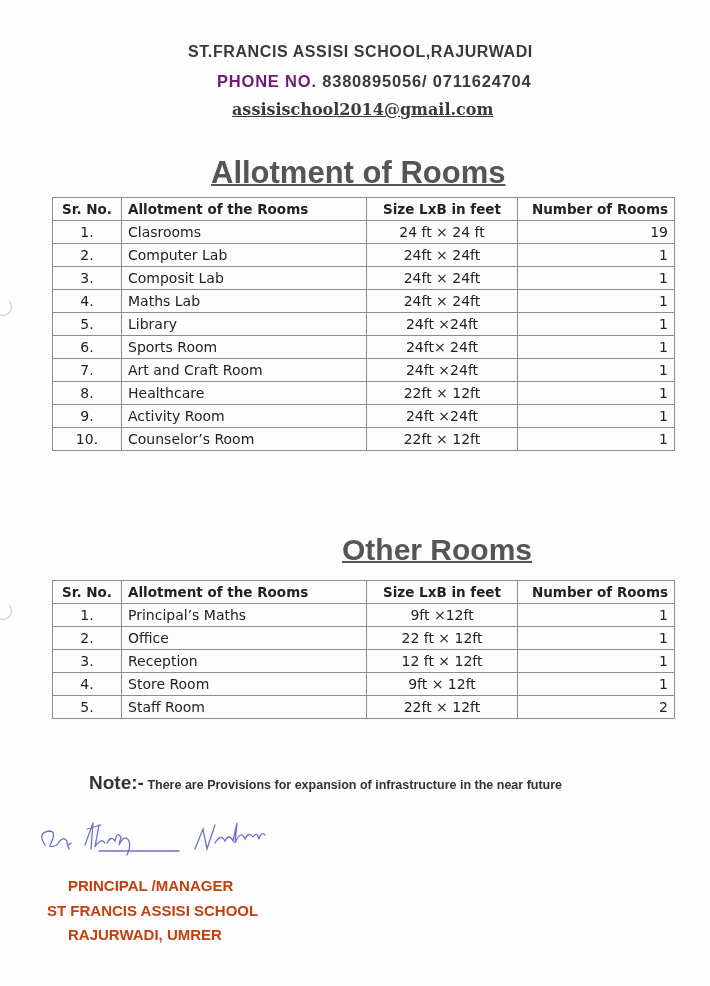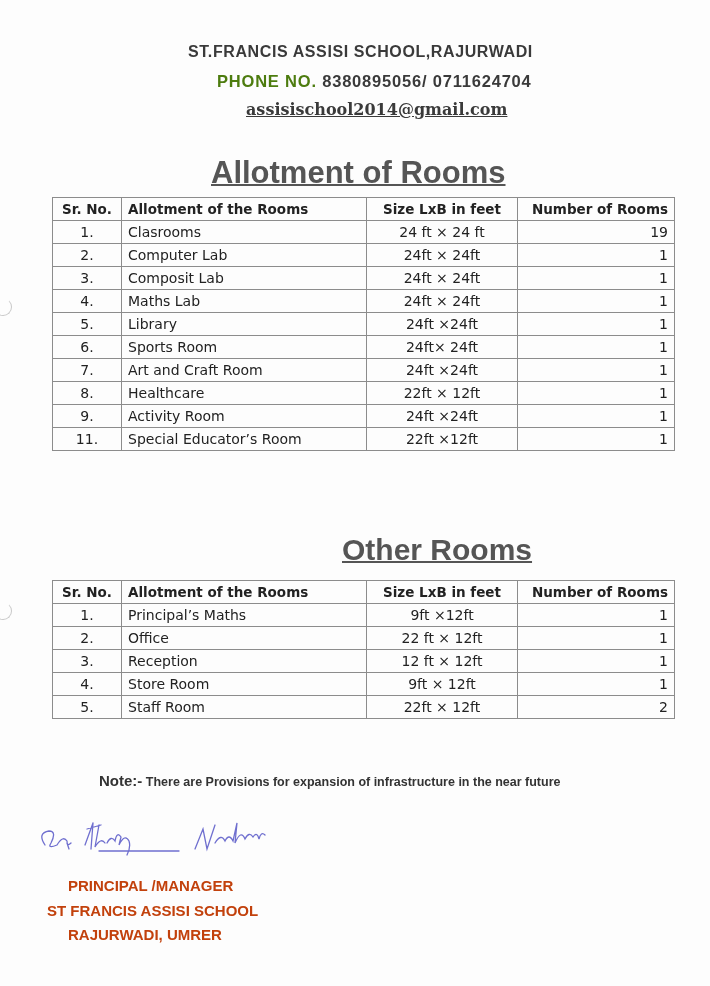--- a/index.html
+++ b/index.html
@@ -4,35 +4,35 @@
 <style>
   html, body { margin:0; padding:0; }
   body {
     width:710px; height:986px; background:#fdfdfd; position:relative; overflow:hidden;
     font-family:"Liberation Sans", sans-serif; color:#2a2a2a;
   }
   .hole { position:absolute; left:-6px; width:16px; height:16px; border:1.5px solid #c9c9c9; border-radius:50%; border-left-color:transparent; border-top-color:transparent; }
   .header { position:absolute; top:40px; left:0; width:710px; }
   .school { position:absolute; left:188px; top:3px; font-weight:bold; font-size:16px; letter-spacing:0.6px; color:#3a3a3a; white-space:nowrap; }
   .phone { position:absolute; left:217px; top:32px; font-weight:bold; font-size:16.5px; letter-spacing:0.8px; color:#3a3a3a; white-space:nowrap; }
-  .phone .lbl { color:#4d7c0f; }
-  .email { position:absolute; left:246px; top:60px; font-family:"DejaVu Serif", serif; font-weight:bold; font-size:16px; color:#3a3a3a; text-decoration:underline; white-space:nowrap; }
+  .phone .lbl { color:#701a75; }
+  .email { position:absolute; left:232px; top:60px; font-family:"DejaVu Serif", serif; font-weight:bold; font-size:16px; color:#3a3a3a; text-decoration:underline; white-space:nowrap; }
   .title { position:absolute; left:211px; top:135px; font-weight:bold; font-size:31px; color:#555; text-decoration:underline; text-decoration-thickness:2px; white-space:nowrap;margin-top:20px; }
   .subtitle { position:absolute; left:342px; top:533px; font-weight:bold; font-size:30px; color:#555; text-decoration:underline; text-decoration-thickness:2px; white-space:nowrap; }
   table { position:absolute; border-collapse:collapse; font-family:"DejaVu Sans", sans-serif; font-size:14px; color:#222; }
   td, th { border:1px solid #8c8c8c; padding:0 6px; height:22px; font-weight:normal; }
   th { font-weight:bold; font-size:13.5px;margin-top:25px; }
   .c1 { width:56px; text-align:center; }
   .c2 { width:232px; text-align:left; }
   .c3 { width:138px; text-align:center; }
   .c4 { width:144px; text-align:right; }
   #t1 { left:52px; top:197px; }
   #t2 { left:52px; top:580px; }
   .note { position:absolute; left:89px; top:772px; font-weight:bold; font-size:12.5px; color:#333; white-space:nowrap; }
-  .note .k { font-size:15px;margin-left:10px; }
+  .note .k { font-size:19px; }
   .sig { position:absolute; left:35px; top:815px; width:260px; height:45px; }
   .stamp { position:absolute; font-weight:bold; color:#c2410c; font-size:15px; white-space:nowrap; }
 </style>
 </head>
 <body>
 
 <div class="hole" style="top:298px;"></div>
 <div class="hole" style="top:602px;"></div>
 
 <div class="header">
@@ -104,23 +104,23 @@
         <td class="c3">22ft  × 12ft</td>
         <td class="c4">1</td>
       </tr>
       <tr>
         <td class="c1">9.</td>
         <td class="c2">Activity Room</td>
         <td class="c3">24ft ×24ft</td>
         <td class="c4">1</td>
       </tr>
       <tr>
-        <td class="c1">11.</td>
-        <td class="c2">Special Educator’s Room</td>
-        <td class="c3">22ft ×12ft</td>
+        <td class="c1">10.</td>
+        <td class="c2">Counselor’s Room</td>
+        <td class="c3">22ft  × 12ft</td>
         <td class="c4">1</td>
       </tr>
     </tbody>
 </table>
 
 <div class="subtitle">Other Rooms</div>
 
 <table id="t2">
   <thead>
     <tr>

